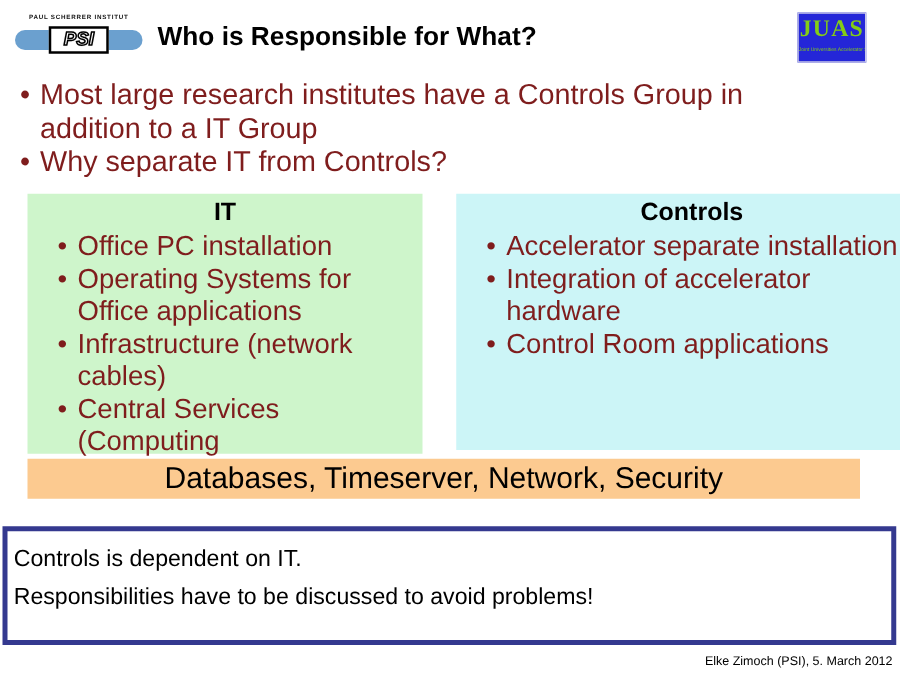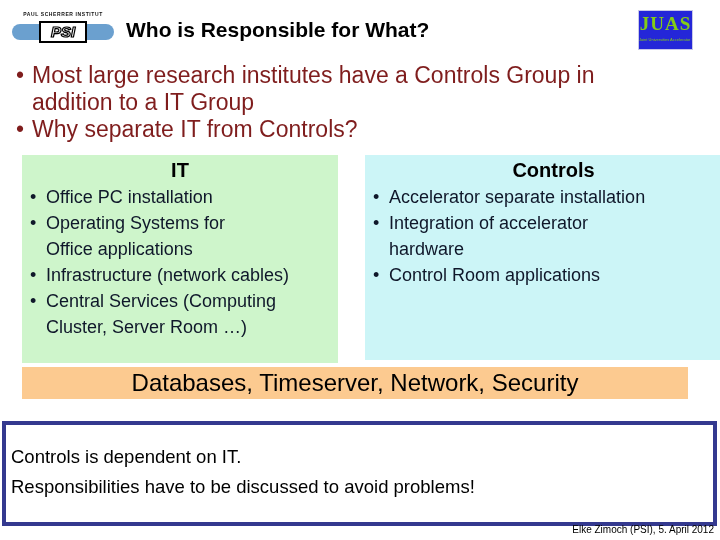--- a/index.html
+++ b/index.html
@@ -28,30 +28,30 @@
   
   .intro{position:absolute; left:16px; top:62px; width:670px; font-size:23px; line-height:27px; color:#7f1d1d;}
   .b-item{display:flex;}
   .b-item::before{content:"\2022"; width:16px; flex:0 0 16px; text-align:left;}
   .b-item > span{white-space:pre-line;}
 
   
   .it-box{position:absolute; left:22px; top:155px; width:316px; height:208px; background:#cef5cb;}
   .controls-box{position:absolute; left:365px; top:155px; width:377px; height:205px; background:#ccf5f7;}
   .box-title{font-size:20px; font-weight:bold; text-align:center; margin:4px 0 2px 0; color:#000;}
-  .box-items{font-size:18px; line-height:26px; color:#0f172a; padding:0 4px 0 8px;}
+  .box-items{font-size:22px; line-height:26px; color:#7f1d1d; padding:0 4px 0 24px;}
 
   
   .banner{position:absolute; left:22px; top:367px; width:666px; height:32px; background:#fcca90;
       text-align:center; font-size:24px; line-height:32px; color:#000;}
 
   
   .conclusion{position:absolute; left:2px; top:421px; width:696px; height:80px;
       border:4px solid #34398f; background:#fff; box-sizing:content-box;
-      font-size:18.5px; line-height:30px; color:#000; padding:17px 6px 0 5px; white-space:pre-line;}
+      font-size:18.5px; line-height:30px; color:#000; padding:7px 6px 0 5px; white-space:pre-line;}
 
   
   .footer{position:absolute; right:6px; top:524px; font-size:10px; color:#000;}
 </style>
 </head>
 <body>
 
 <div class="slide">
 
   <div class="psi-logo">
@@ -113,15 +113,15 @@
           <span>Control Room applications</span>
         </div>
     </div>
   </div>
 
   <div class="banner">Databases, Timeserver, Network, Security</div>
 
   <div class="conclusion">Controls is dependent on IT.
 Responsibilities have to be discussed to avoid problems!</div>
 
-  <div class="footer">Elke Zimoch (PSI), 5. April 2012</div>
+  <div class="footer">Elke Zimoch (PSI), 5. March 2012</div>
 
 </div>
 
 </body></html>

